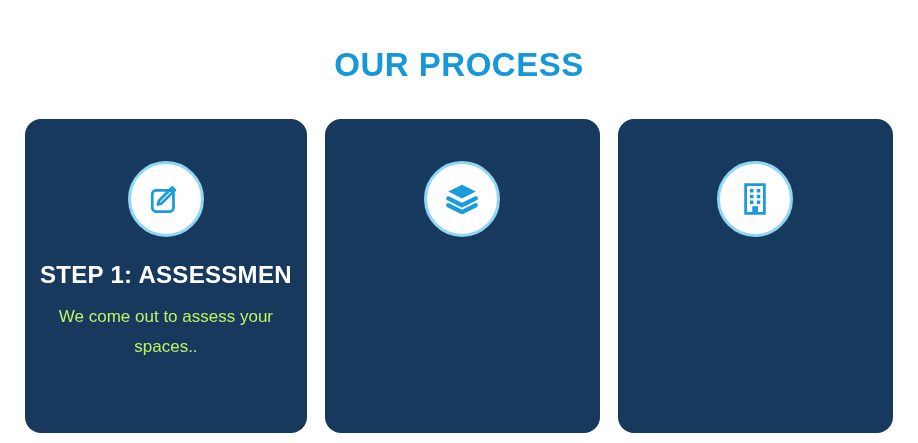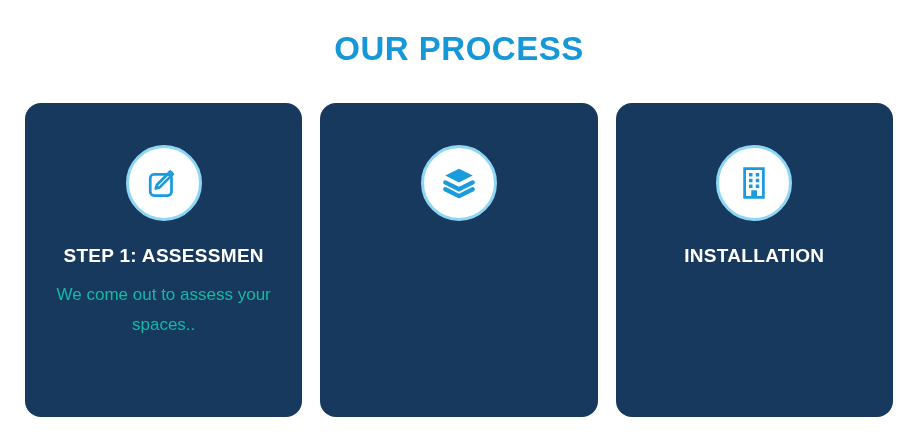--- a/index.html
+++ b/index.html
@@ -4,21 +4,21 @@
 <style>
   * { margin: 0; padding: 0; box-sizing: border-box; }
   html, body {
     width: 918px;
     height: 443px;
     background: #ffffff;
     font-family: "Liberation Sans", sans-serif;
     overflow: hidden;
   }
   .section-title {
-    margin-top: 32px;
+    margin-top: 48px;
     text-align: center;
     color: #1697d8;
     font-size: 33px;
     font-weight: 800;
     letter-spacing: 0.5px;
     line-height: 1;
   }
   .cards {
     display: flex;
     gap: 18px;
@@ -41,31 +41,31 @@
     background: #ffffff;
     border: 3px solid #8fd6f4;
     margin: 0 auto;
     display: flex;
     align-items: center;
     justify-content: center;
   }
   .icon-circle svg { display: block; }
   .card-heading {
     margin-top: 24px;
-    font-size: 19px;
+    font-size: 24px;
     font-weight: 700;
     letter-spacing: 0.3px;
     white-space: nowrap;
     color: #ffffff;
   }
   .card-body {
     margin-top: 13px;
     font-size: 17px;
     line-height: 1.75;
-    color: #14b8a6;
+    color: #bef264;
   }
 </style>
 </head>
 <body>
 
 <main>
 
   <h1 class="section-title">OUR PROCESS</h1>
 
   <div class="cards">
@@ -103,17 +103,16 @@
             <rect x="12" y="8" width="2.8" height="2.8" fill="#1a9bdc"></rect>
             <rect x="17.4" y="8" width="2.8" height="2.8" fill="#1a9bdc"></rect>
             <rect x="12" y="12.6" width="2.8" height="2.8" fill="#1a9bdc"></rect>
             <rect x="17.4" y="12.6" width="2.8" height="2.8" fill="#1a9bdc"></rect>
             <rect x="12" y="17.2" width="2.8" height="2.8" fill="#1a9bdc"></rect>
             <rect x="17.4" y="17.2" width="2.8" height="2.8" fill="#1a9bdc"></rect>
             <rect x="13.8" y="21.8" width="4.6" height="5.7" fill="#1a9bdc"></rect>
           </svg>
         </span>
       </div>
-      <h2 class="card-heading">INSTALLATION</h2>
     </section>
 
   </div>
 </main>
 
 </body></html>

